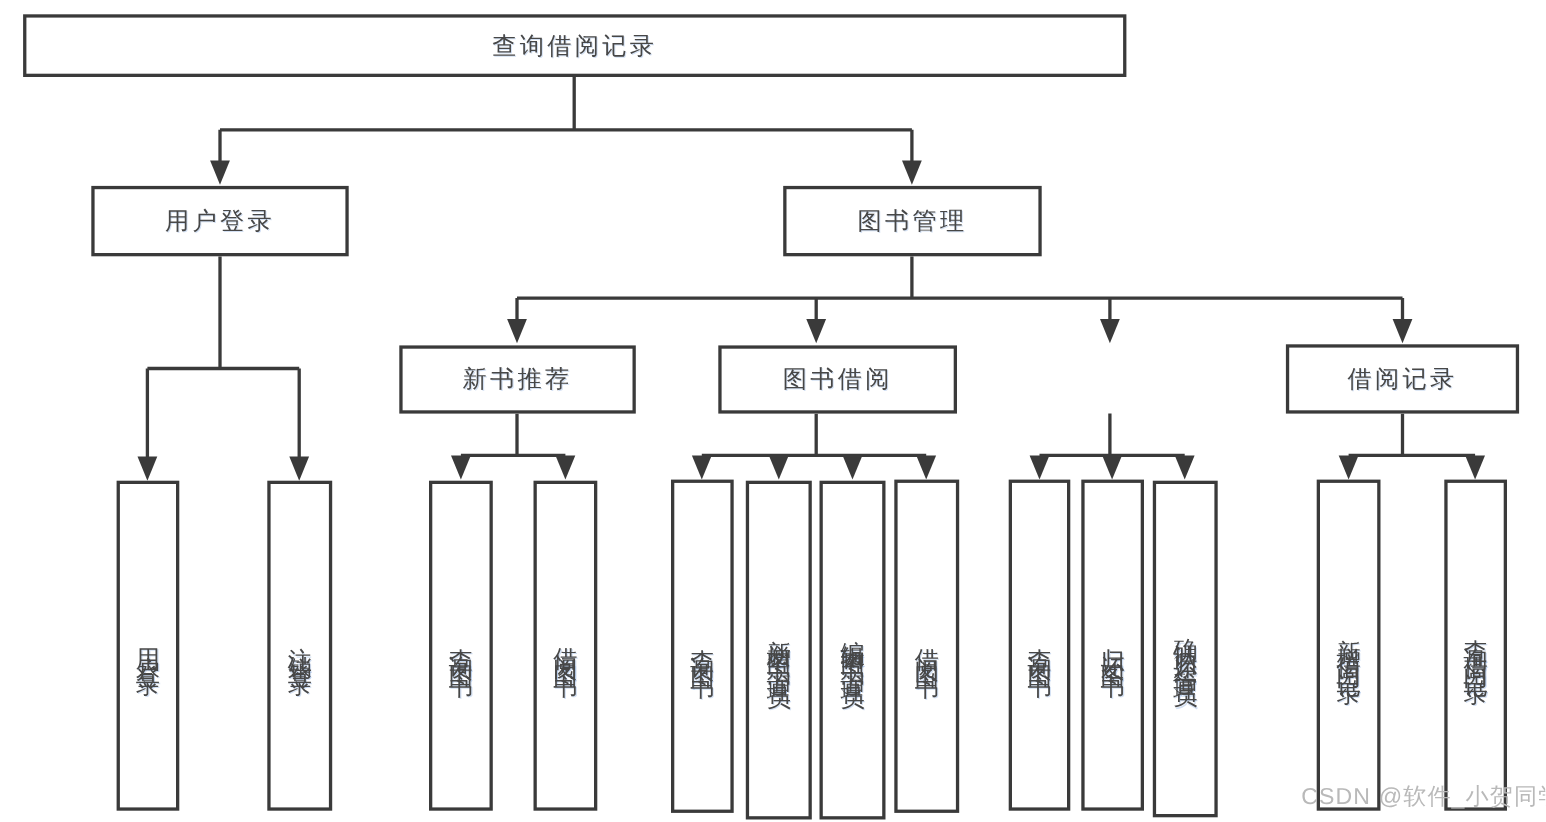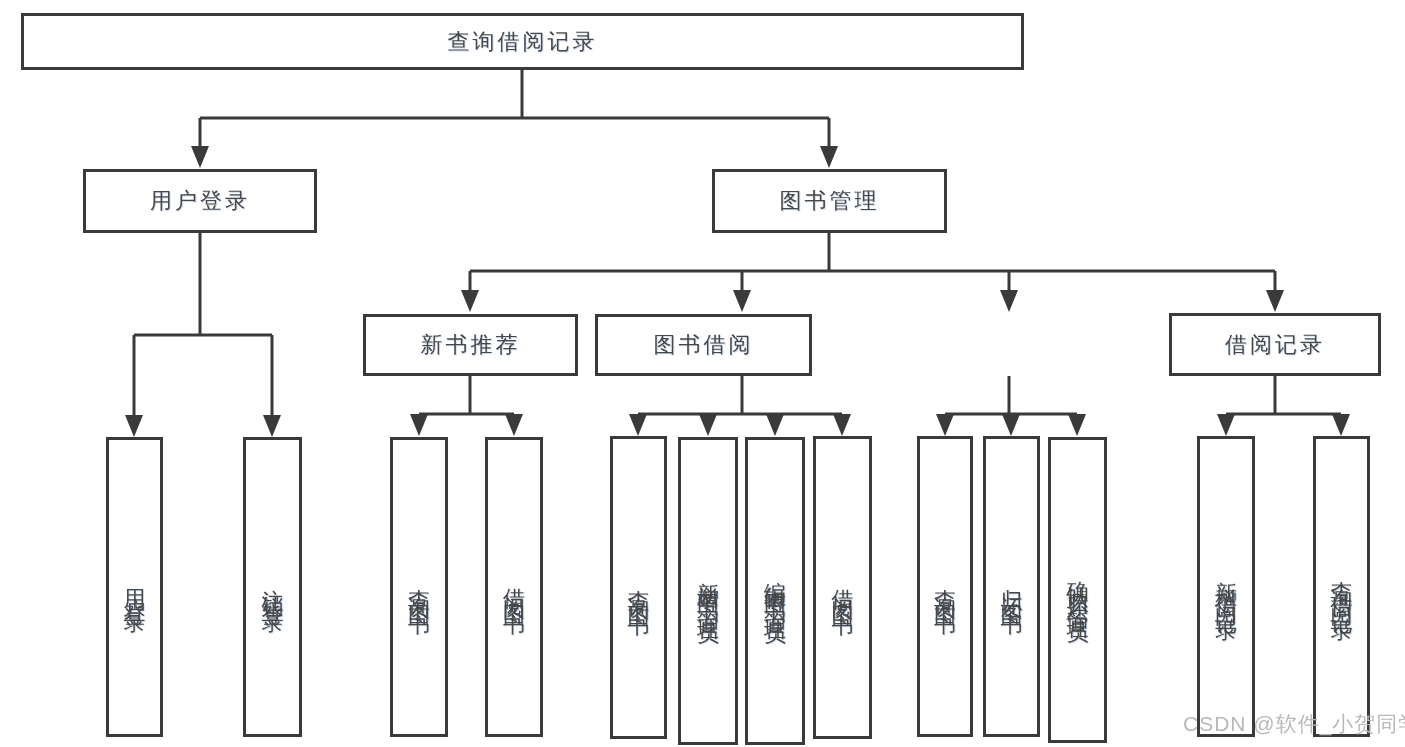--- a/index.html
+++ b/index.html
@@ -58,21 +58,21 @@
       <polygon points="1332,414 1350,414 1341,436"></polygon>
     </g>
   </svg>
 
   <div class="node hnode" style="left:21px;top:13px;width:1003px;height:57px;">查询借阅记录</div>
 
   <div class="node hnode" style="left:83px;top:169px;width:234px;height:64px;">用户登录</div>
   <div class="node hnode" style="left:712px;top:169px;width:235px;height:64px;">图书管理</div>
 
   <div class="node hnode" style="left:363px;top:314px;width:215px;height:62px;">新书推荐</div>
-  <div class="node hnode" style="left:595px;top:314px;width:217px;height:62px;">图书借阅</div>
+  <div class="node hnode" style="left:653px;top:314px;width:217px;height:62px;">图书借阅</div>
   <div class="node hnode" style="left:1169px;top:313px;width:212px;height:63px;">借阅记录</div>
 
   <div class="node vnode" style="left:106px;top:437px;width:57px;height:300px;">
     <span class="vtext">用户登录</span>
   </div>
   <div class="node vnode" style="left:243px;top:437px;width:59px;height:300px;">
     <span class="vtext">注销登录</span>
   </div>
 
   <div class="node vnode" style="left:390px;top:437px;width:58px;height:300px;">

